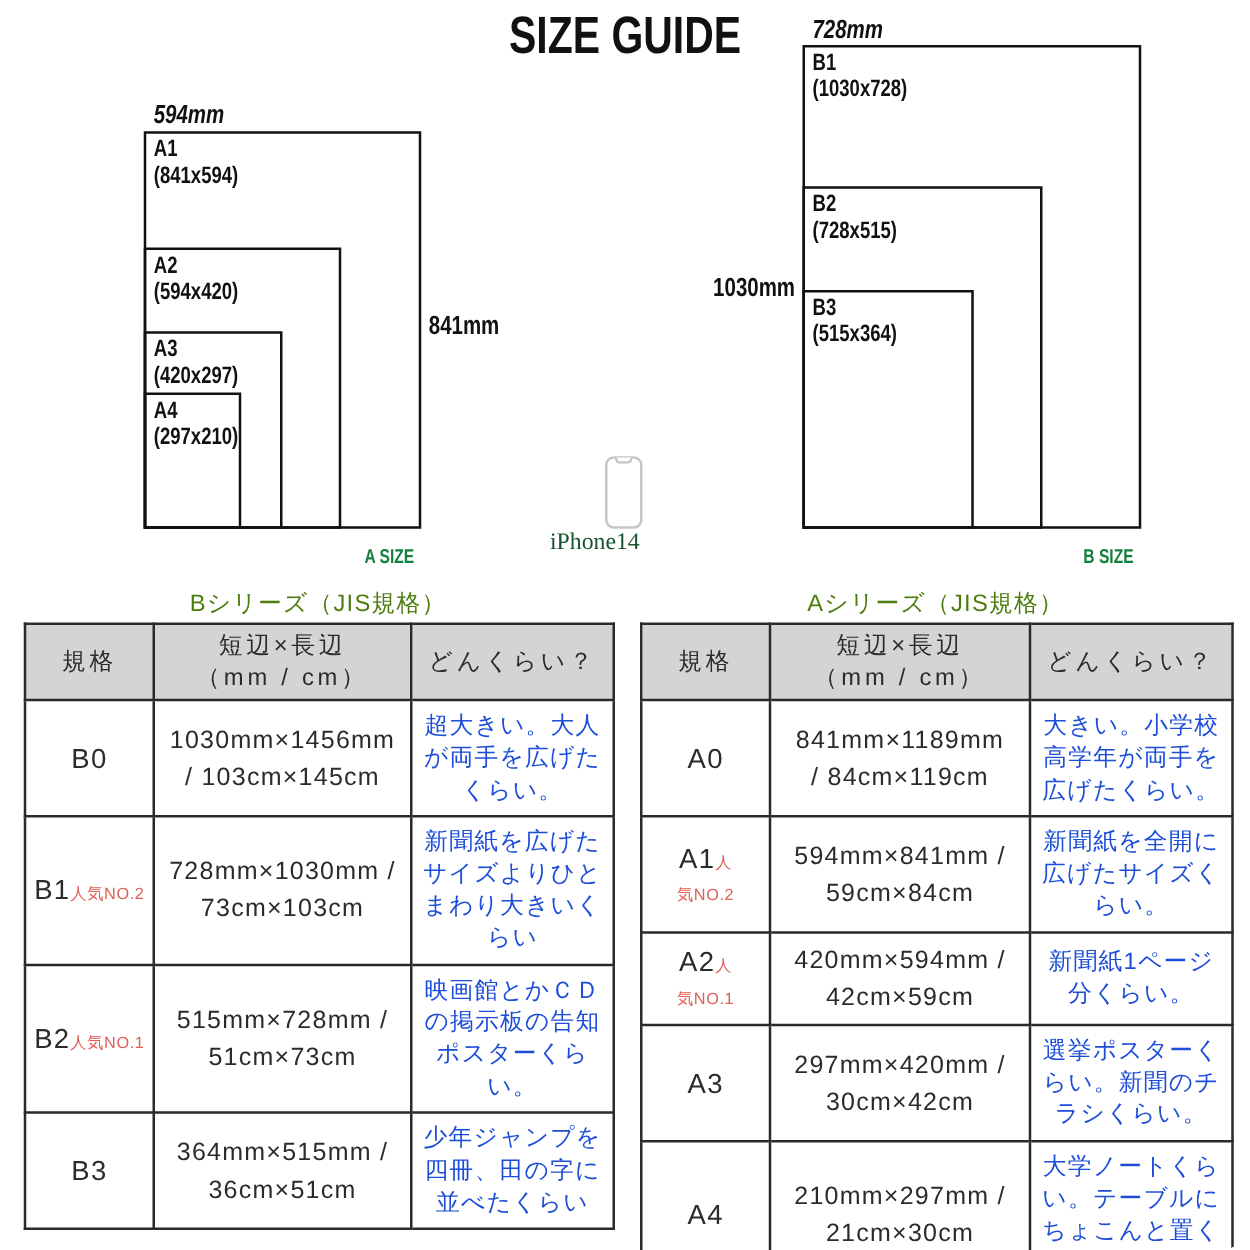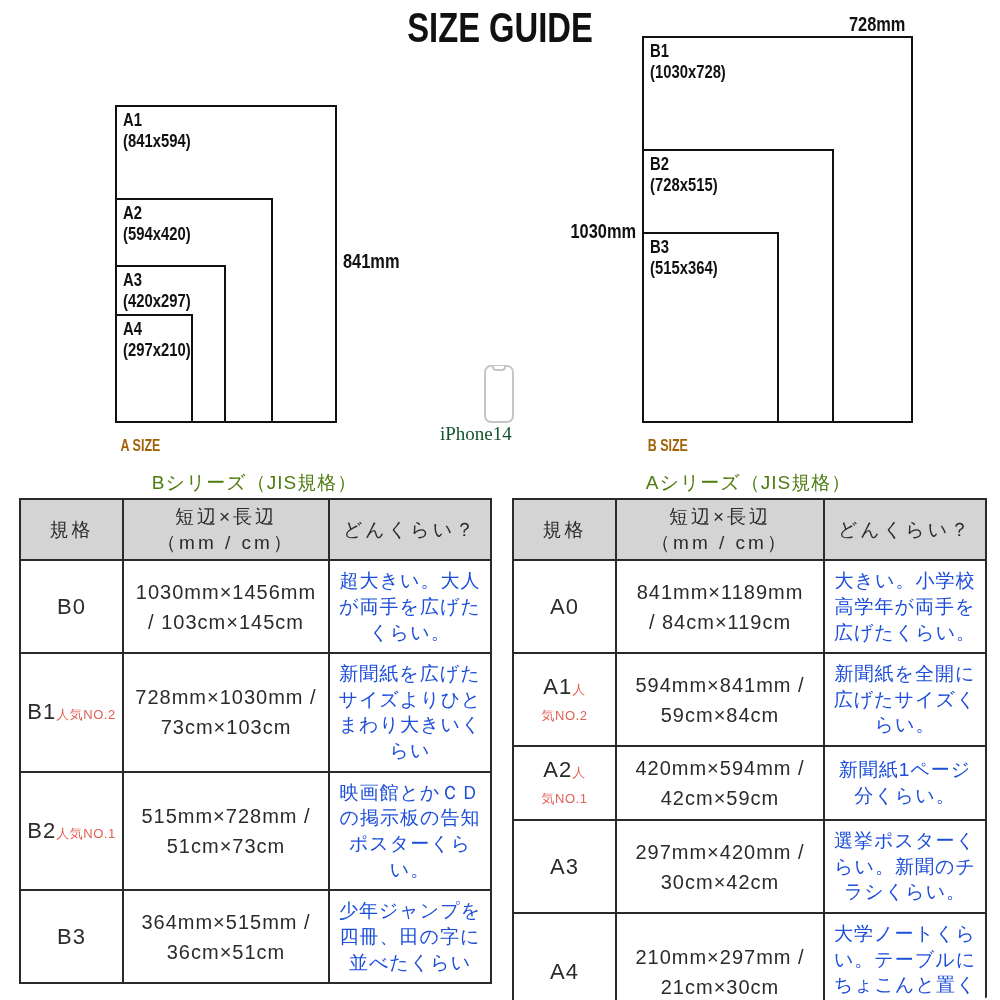--- a/index.html
+++ b/index.html
@@ -11,23 +11,23 @@
   .cdl{display:block;transform:scaleX(0.78);transform-origin:left top;white-space:nowrap;}
   .cdr{display:inline-block;transform:scaleX(0.78);transform-origin:right center;white-space:nowrap;}
 
   .page-title{position:absolute;top:4px;left:0;width:1000px;text-align:center;
     font-size:42px;font-weight:700;color:#111;letter-spacing:0;}
 
   
   .rect{position:absolute;border:2px solid #111;box-sizing:border-box;background:transparent;}
   .rlabel{position:absolute;top:3px;left:6px;font-weight:700;font-size:19px;line-height:1.1;color:#111;}
   .dimlab{position:absolute;font-weight:700;font-size:21px;color:#111;}
-  .dimlab.center{text-align:right;}
+  .dimlab.center{text-align:left;font-style:italic;}
   .dimlab.right{text-align:left;}
-  .cap{position:absolute;font-weight:700;font-size:16px;color:#a16207;text-align:left;}
+  .cap{position:absolute;font-weight:700;font-size:16px;color:#15803d;text-align:right;}
 
   
   .a1{left:115px;top:105px;width:222px;height:318px;}
   .a2{left:115px;top:198px;width:158px;height:225px;}
   .a3{left:115px;top:265px;width:111px;height:158px;}
   .a4{left:115px;top:314px;width:78px;height:109px;}
   
   .b1{left:642px;top:36px;width:271px;height:387px;}
   .b2{left:642px;top:149px;width:192px;height:274px;}
   .b3{left:642px;top:232px;width:137px;height:191px;}
@@ -59,20 +59,21 @@
   td.desc{text-align:center;font-size:19px;color:#1d4ed8;letter-spacing:1px;line-height:1.35;padding:7px;}
   .badge{color:#df5f55;font-size:13px;letter-spacing:0.5px;}
 </style>
 </head>
 <body>
 
 <div class="stage">
 
   <div class="page-title"><span class="cdc">SIZE GUIDE</span></div>
 
+  <div class="dimlab center" style="left:115px;top:80px;width:222px;"><span class="cdc">594mm</span></div>
   <div class="rect a1">
     <div class="rlabel">
       <span class="cdl">A1</span>
       <span class="cdl">(841x594)</span>
     </div>
   </div>
   <div class="rect a2">
     <div class="rlabel">
       <span class="cdl">A2</span>
       <span class="cdl">(594x420)</span>

